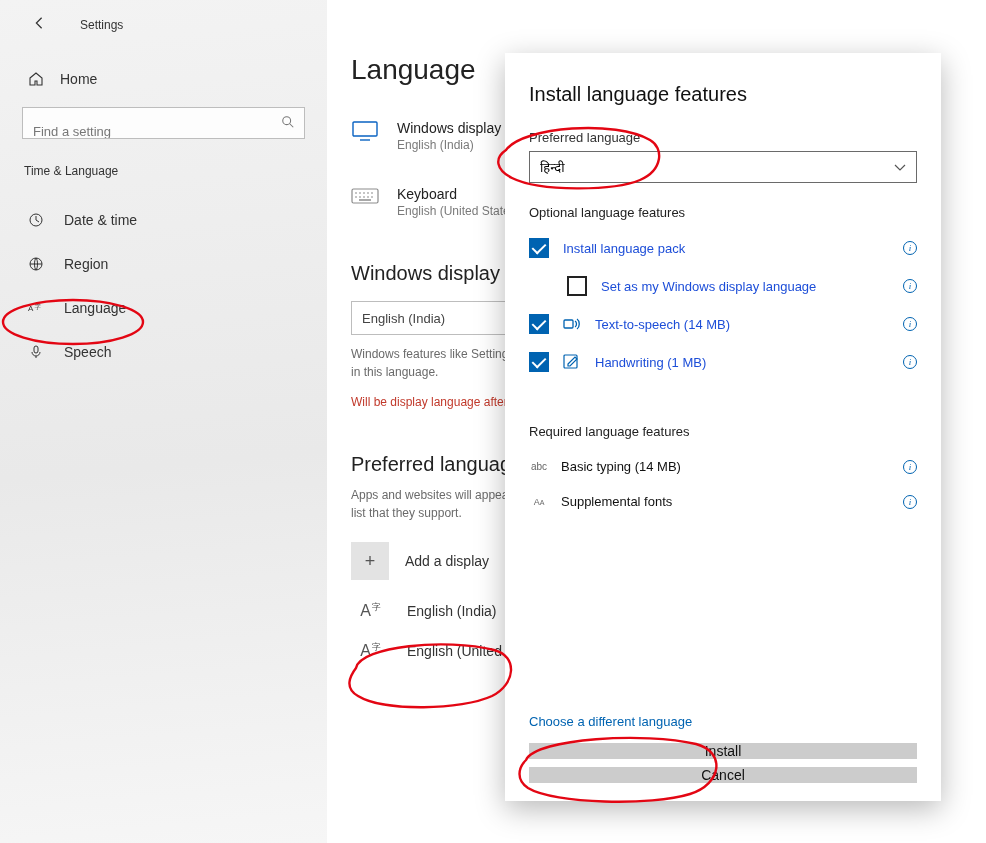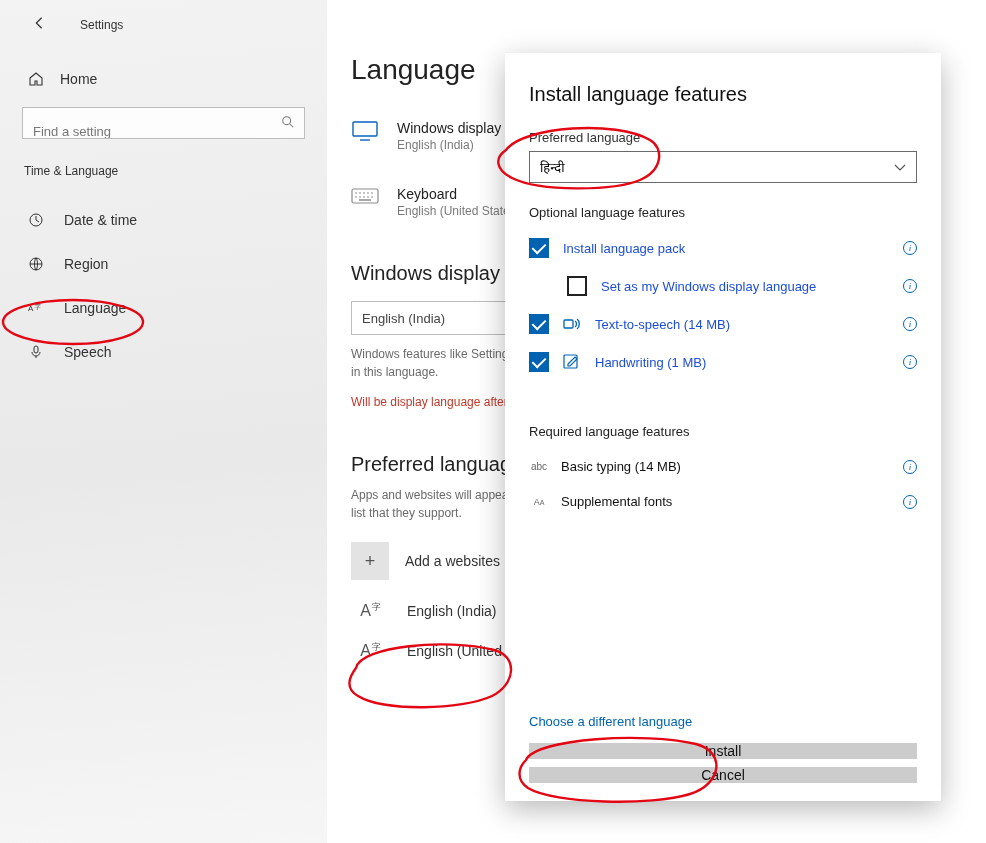--- a/index.html
+++ b/index.html
@@ -172,21 +172,21 @@
   <div class="combo">
       <span>English (India)</span>
     </div>
   <div class="muted">Windows features like Settings and File Explorer will appear in this language.</div>
   <div class="redtext">Will be display language after next sign-in</div>
 
   <div class="section-h">Preferred languages</div>
   <div class="muted">Apps and websites will appear in the first language in the list that they support.</div>
   <div class="add-row">
     <div class="plus-box">+</div>
-    <span class="lbl">Add a websites</span>
+    <span class="lbl">Add a display</span>
   </div>
   <div class="lang-row">
     <div class="alpha-icon">A</div>
     <span class="lbl">English (India)</span>
   </div>
   <div class="lang-row">
     <div class="alpha-icon">A</div>
     <span class="lbl">English (United States)</span>
   </div>
 </div>

